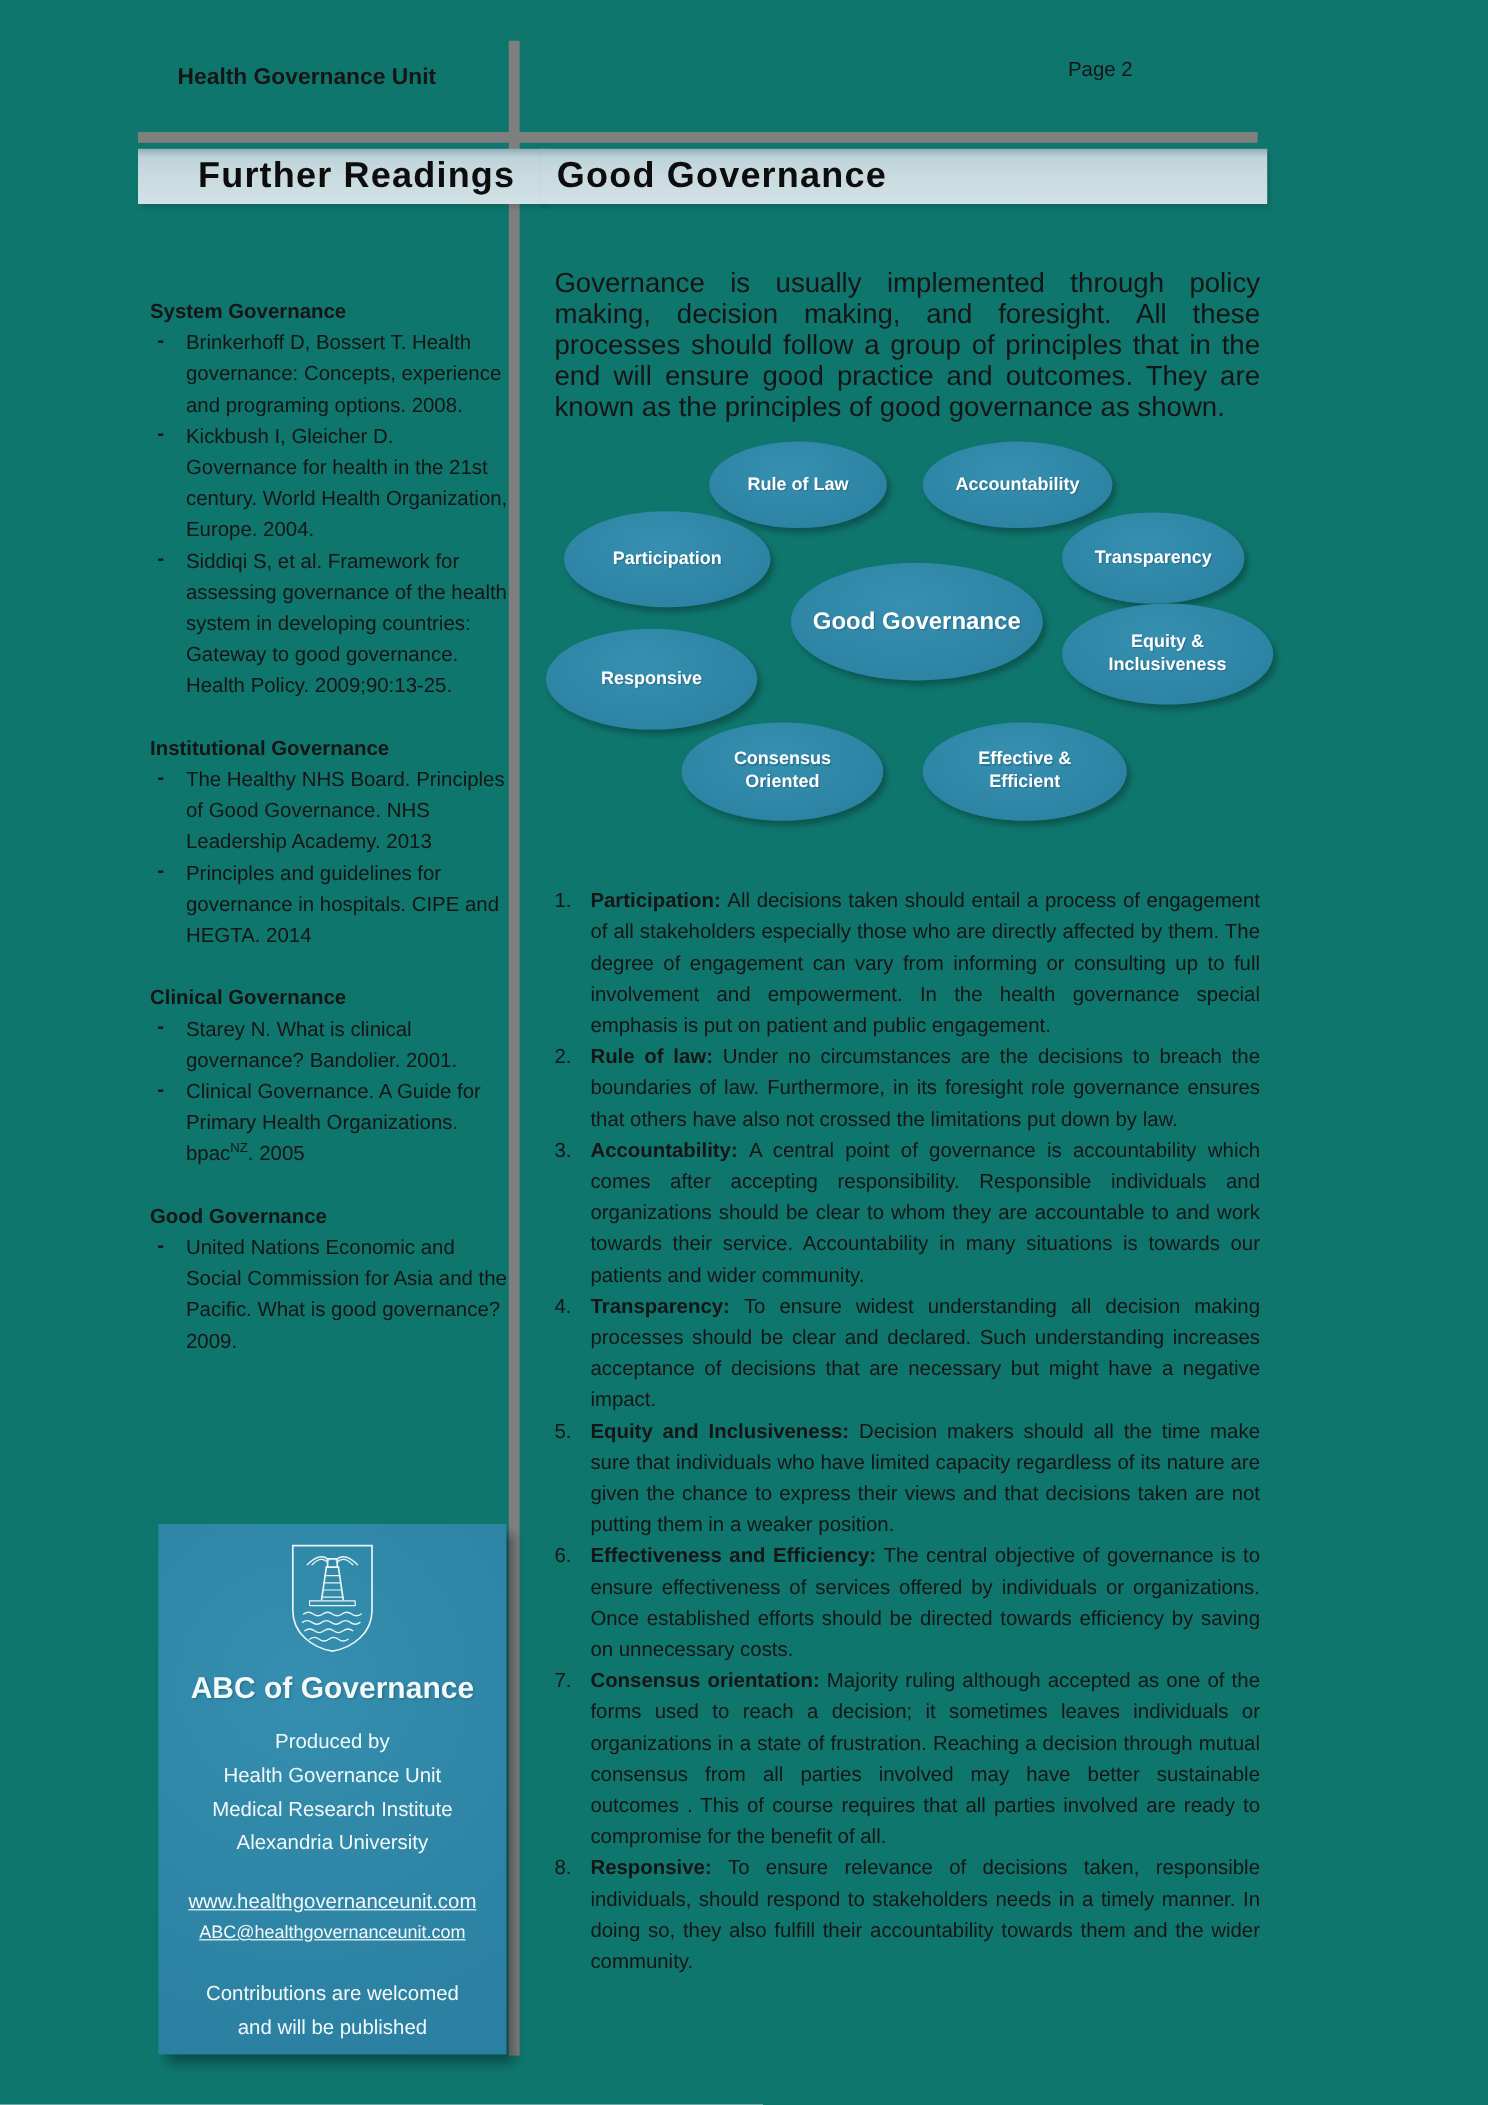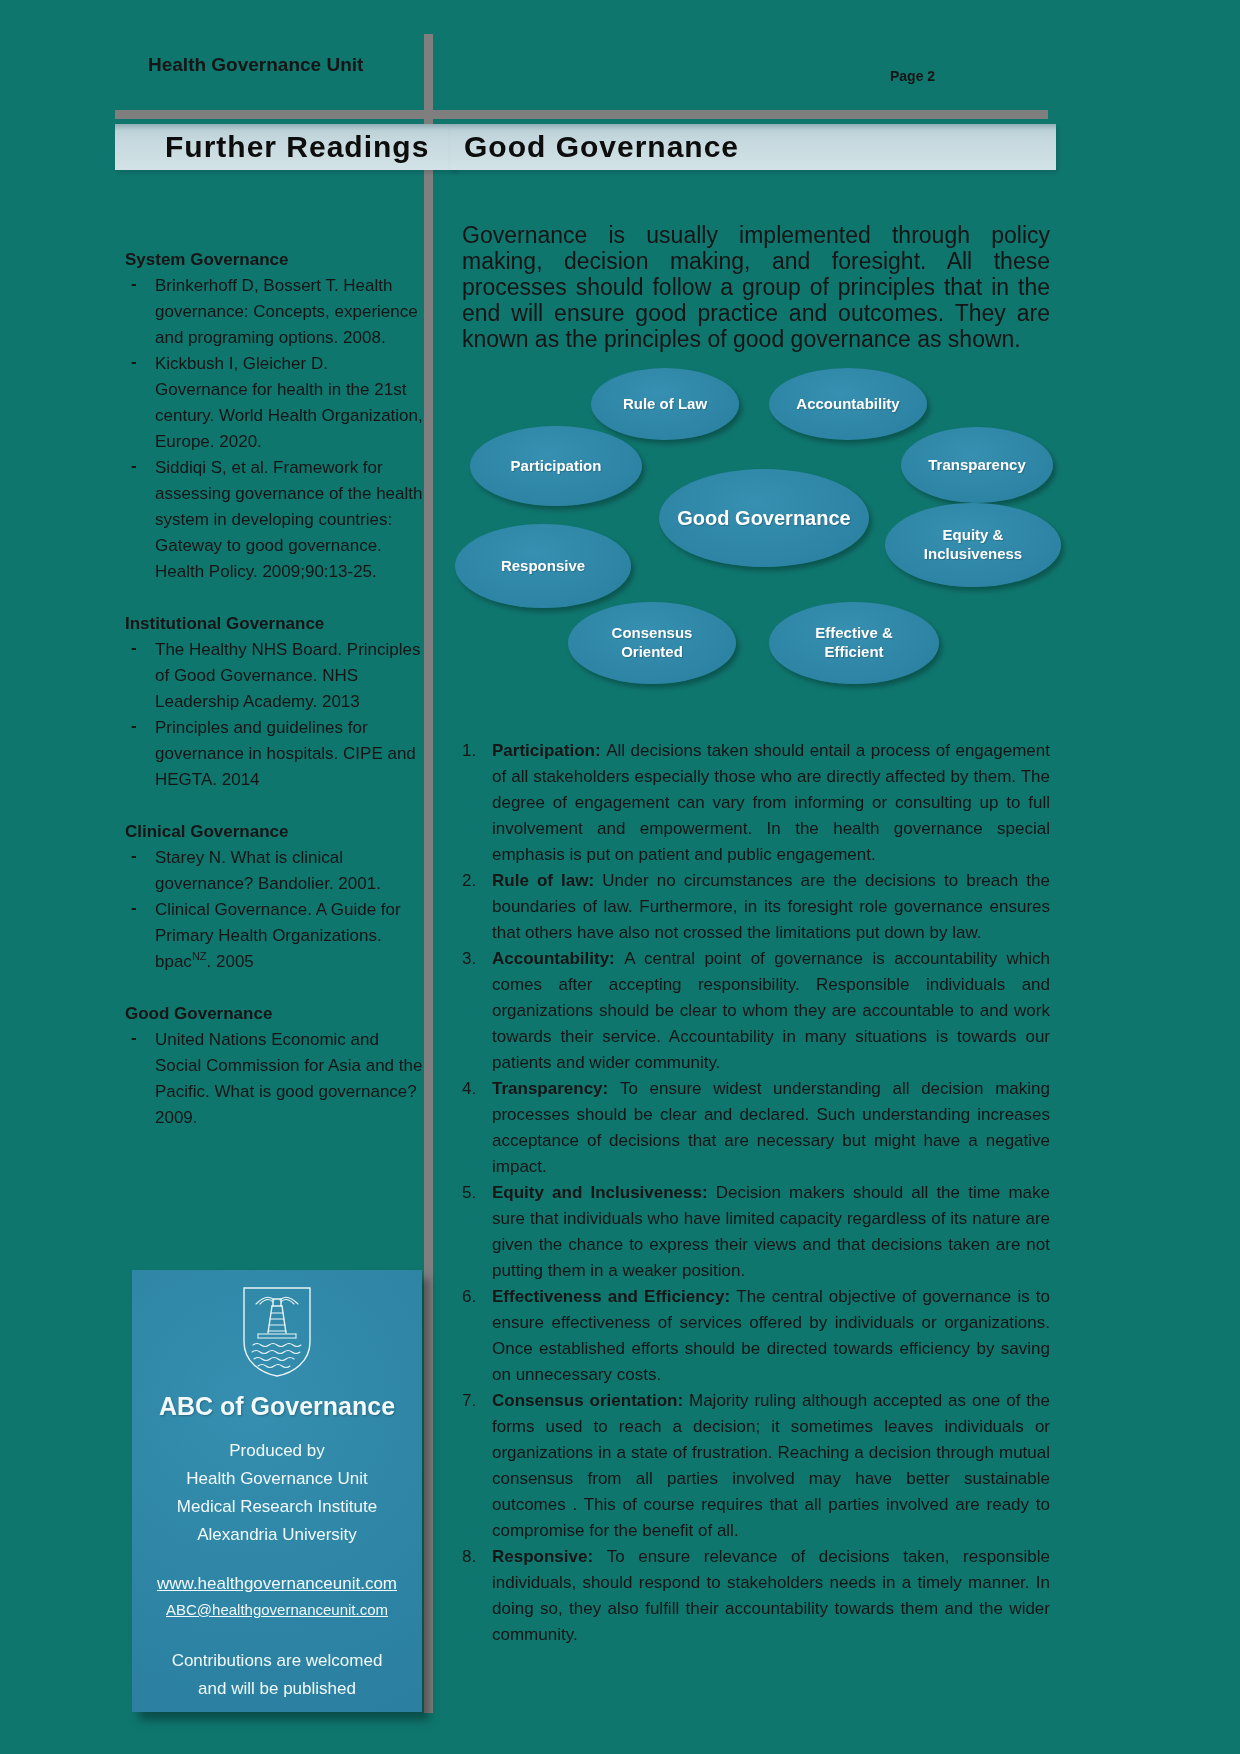--- a/index.html
+++ b/index.html
@@ -2,21 +2,21 @@
 <html><head>
 <meta charset="utf-8">
 <style>
   html,body{margin:0;padding:0;background:#ffffff;}
   .page{
     position:relative;width:1240px;height:1754px;background:#0f766e;overflow:hidden;
     font-family:"Liberation Sans","DejaVu Sans",sans-serif;color:#151515;
   }
   
   .hdr-left{position:absolute;left:148px;top:54px;font-size:19px;font-weight:bold;}
-  .hdr-right{position:absolute;left:890px;top:68px;font-size:14px;font-weight:bold;}
+  .hdr-right{position:absolute;left:890px;top:48px;font-size:17px;font-weight:normal;}
   .h-rule{position:absolute;left:115px;top:110px;width:933px;height:9px;background:#7f7f7f;}
   .v-rule{position:absolute;left:424px;top:34px;width:9px;height:1679px;background:#7f7f7f;}
   
   .band{
     position:absolute;top:124px;height:46px;
     background:linear-gradient(180deg,#93adb6 0px,#bdd3d9 7px,#c8dadf 20px,#d2e2e6 100%);
     box-shadow:2px 3px 4px rgba(0,0,0,0.12);
     display:flex;align-items:center;
   }
   .band-left{left:115px;width:300px;padding-left:40px;}
@@ -85,21 +85,21 @@
   </div>
   <div class="band band-right">
     <span class="band-title">Good Governance</span>
   </div>
 
   <div class="left-col">
       <div class="reading-section">
         <div class="reading-heading">System Governance</div>
         <ul class="reading-list">
           <li>Brinkerhoff D, Bossert T. Health governance: Concepts, experience and programing options. 2008.</li>
-          <li>Kickbush I, Gleicher D. Governance for health in the 21st century. World Health Organization, Europe. 2020.</li>
+          <li>Kickbush I, Gleicher D. Governance for health in the 21st century. World Health Organization, Europe. 2004.</li>
           <li>Siddiqi S, et al. Framework for assessing governance of the health system in developing countries: Gateway to good governance. Health Policy. 2009;90:13-25.</li>
         </ul>
       </div>
       <div class="reading-section">
         <div class="reading-heading">Institutional Governance</div>
         <ul class="reading-list">
           <li>The Healthy NHS Board. Principles of Good Governance. NHS Leadership Academy. 2013</li>
           <li>Principles and guidelines for governance in hospitals. CIPE and HEGTA. 2014</li>
         </ul>
       </div>
@@ -150,21 +150,21 @@
         <div>and will be published</div>
       </div>
   </div>
 
   <div class="right-col">
     <div class="intro">Governance is usually implemented through policy making, decision making, and foresight. All these processes should follow a group of principles that in the end will ensure good practice and outcomes. They are known as the principles of good governance as shown.</div>
     <div class="diagram">
         <div class="bubble" style="left: 129px; top: 6px; width: 148px; height: 72px;"><span>Rule of Law</span></div>
         <div class="bubble" style="left: 307px; top: 6px; width: 158px; height: 72px;"><span>Accountability</span></div>
         <div class="bubble" style="left: 8px; top: 64px; width: 172px; height: 80px;"><span>Participation</span></div>
-        <div class="bubble" style="left: 439px; top: 65px; width: 152px; height: 76px;"><span>Transparency</span></div>
+        <div class="bubble" style="left: 423px; top: 65px; width: 152px; height: 76px;"><span>Transparency</span></div>
         <div class="bubble bubble-center" style="left: 197px; top: 107px; width: 210px; height: 98px;"><span>Good Governance</span></div>
         <div class="bubble" style="left: -7px; top: 162px; width: 176px; height: 84px;"><span>Responsive</span></div>
         <div class="bubble" style="left: 423px; top: 141px; width: 176px; height: 84px;"><span>Equity &amp;
 Inclusiveness</span></div>
         <div class="bubble" style="left: 307px; top: 240px; width: 170px; height: 82px;"><span>Effective &amp;
 Efficient</span></div>
         <div class="bubble" style="left: 106px; top: 240px; width: 168px; height: 82px;"><span>Consensus
 Oriented</span></div>
       </div>
     <div class="principles">

